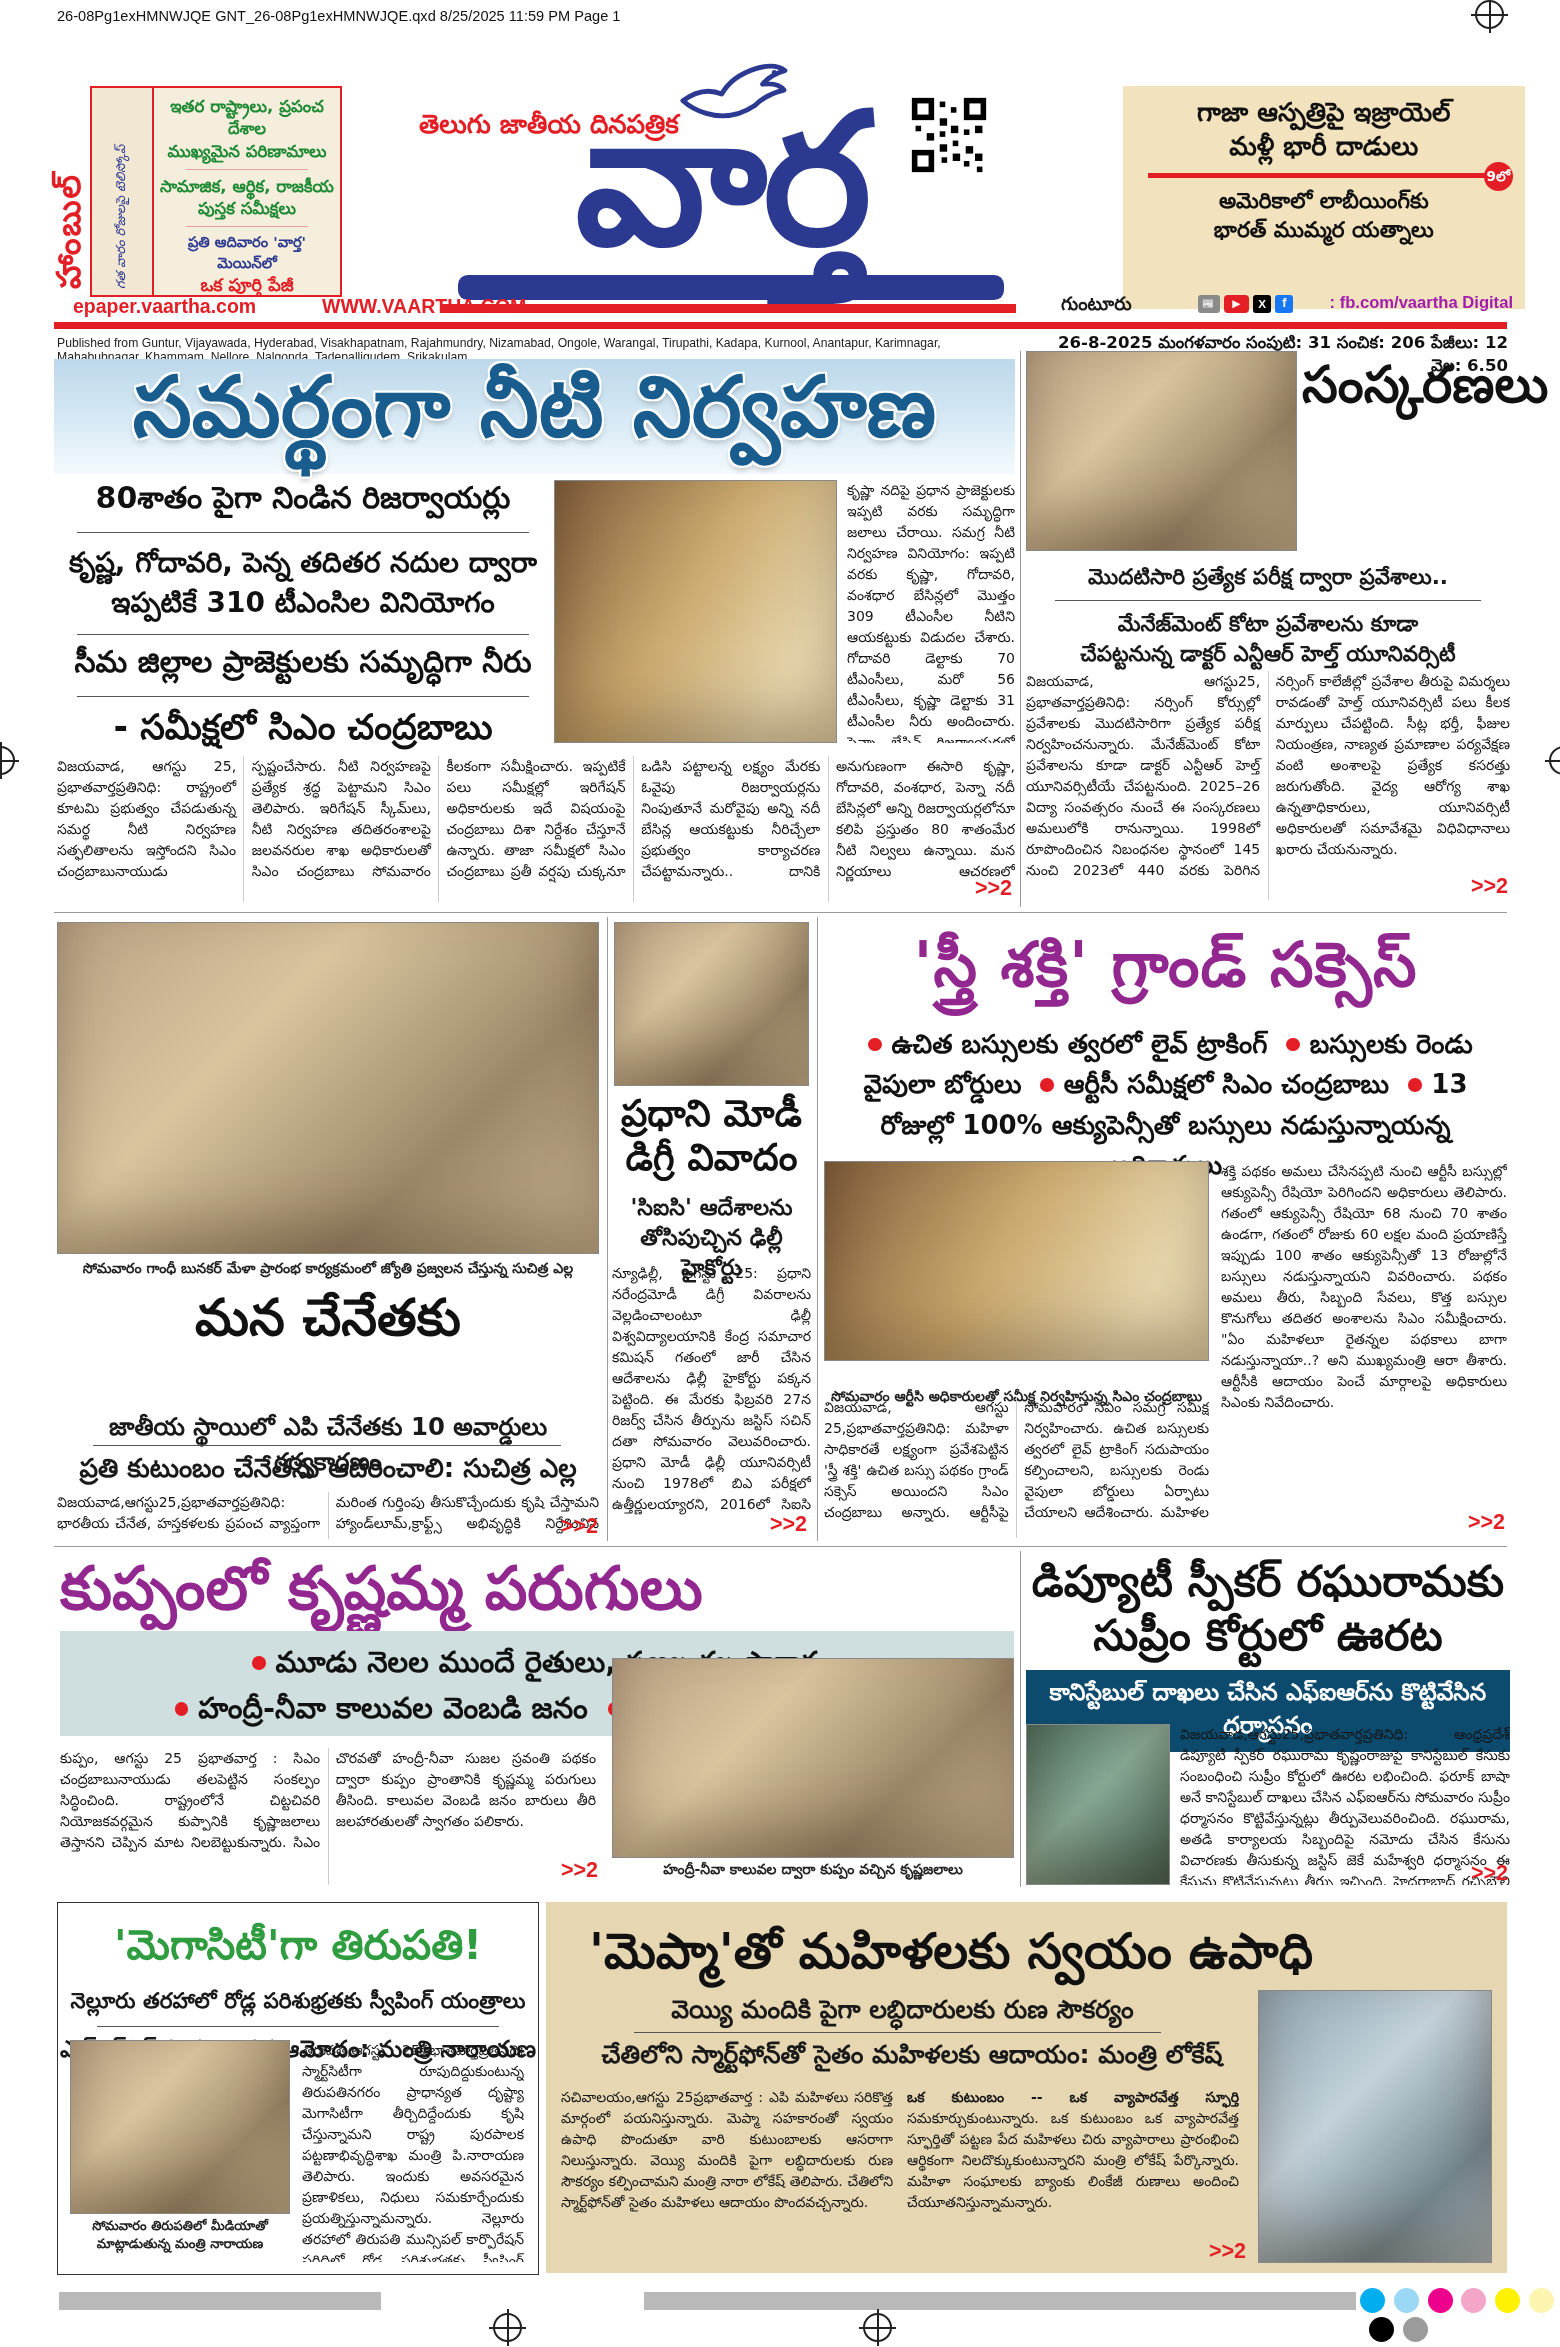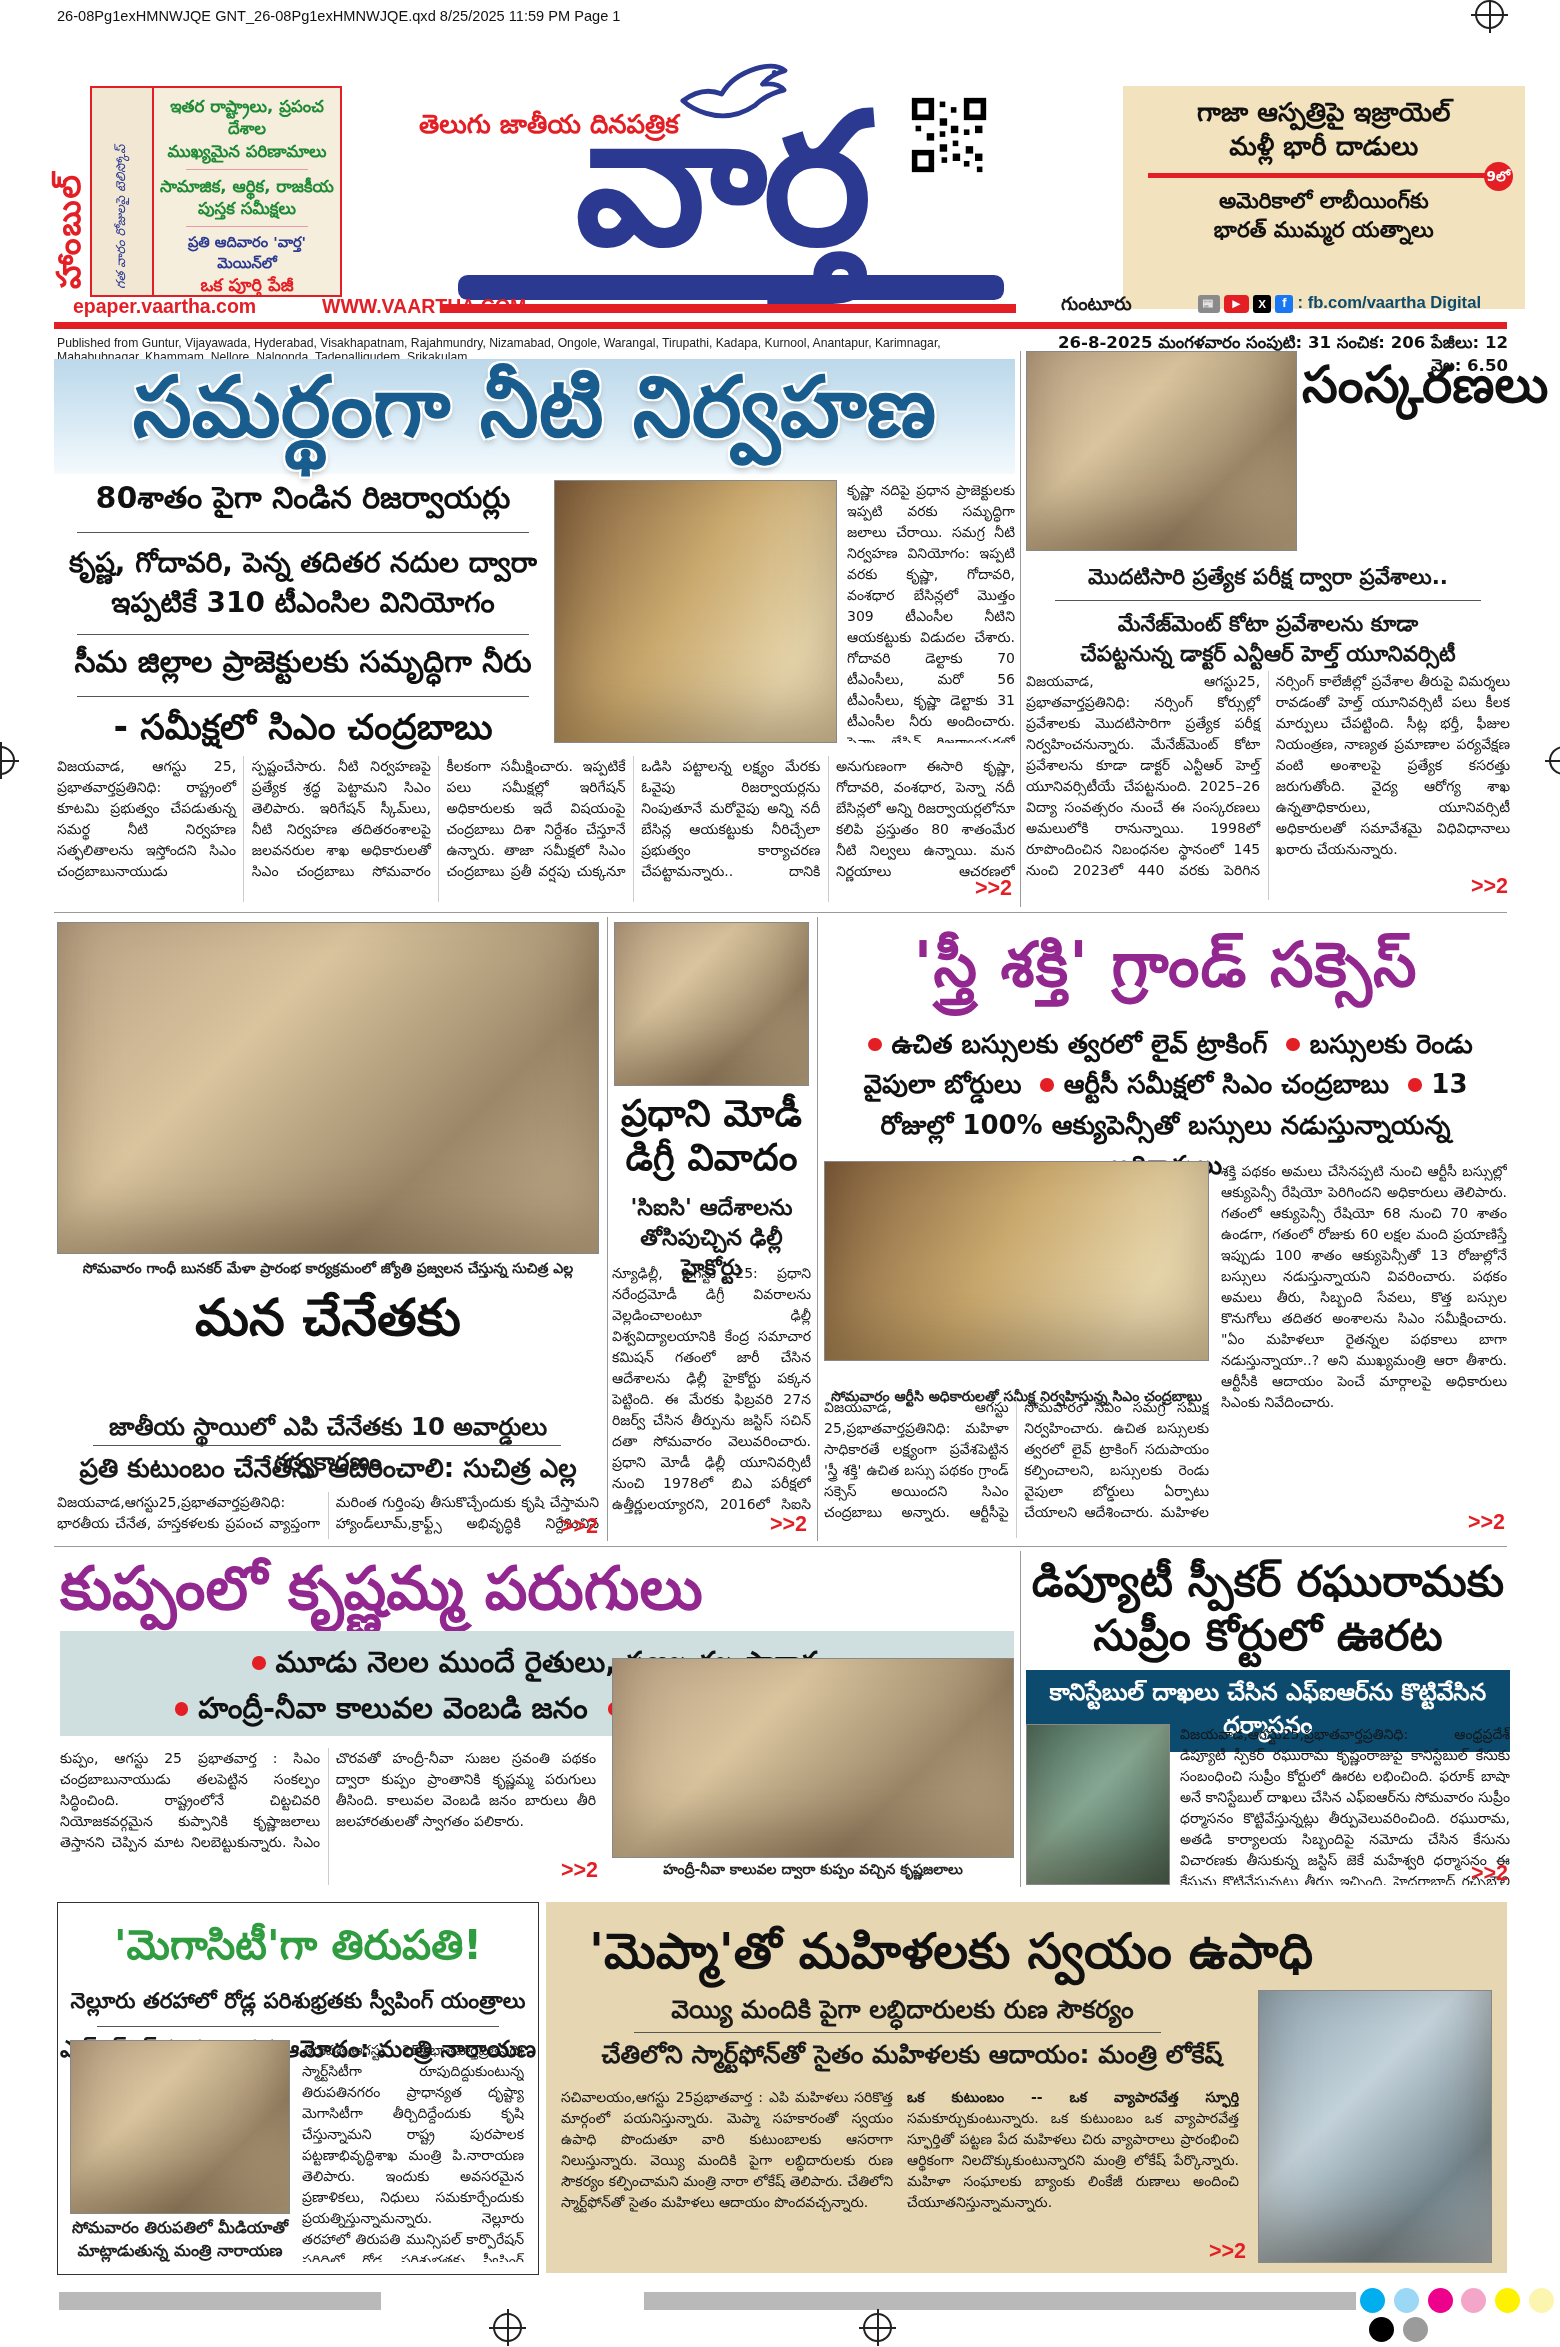--- a/index.html
+++ b/index.html
@@ -2,21 +2,21 @@
 <html><head>
 <meta charset="utf-8">
 <style>
   html,body{margin:0;padding:0;background:#ffffff;}
   .page{position:relative;width:1560px;height:2347px;background:#fff;overflow:hidden;
         font-family:"Liberation Sans","DejaVu Sans",sans-serif;color:#1a1a1a;}
   .abs{position:absolute;}
   .tel{font-family:"DejaVu Sans","Liberation Sans",sans-serif;}
   .center{text-align:center;}
   .bold{font-weight:bold;}
-  .red{color:#0c4a6e;}
+  .red{color:#a21caf;margin-left:32px;}
   
   .regmark{width:25px;height:25px;border:2px solid #222;border-radius:50%;position:absolute;}
   .regmark:before,.regmark:after{content:"";position:absolute;background:#222;}
   .regmark:before{left:50%;top:-5.9px;width:2px;height:37px;margin-left:-1px;}
   .regmark:after{top:50%;left:-5.9px;height:2px;width:37px;margin-top:-1px;}
   
   .promo-box{border:2px solid #e31e24;background:#f6eedd;display:flex;}
   .promo-left{width:60px;border-right:2px solid #e31e24;position:relative;background:#f1e7d2;}
   .vert-red{position:absolute;left:3.9px;bottom:5.9px;transform:rotate(-90deg);transform-origin:left bottom;
             color:#e31e24;font-size:33px;font-weight:bold;white-space:nowrap;letter-spacing:2px;}
@@ -292,21 +292,21 @@
   <div class="abs bodytext tel" style="left:1180px;top:1724px;width:330px;height:161px;overflow:hidden;">విజయవాడ,ఆగస్టు25,ప్రభాతవార్తప్రతినిధి: ఆంధ్రప్రదేశ్ డిప్యూటీ స్పీకర్ రఘురామ కృష్ణంరాజుపై కానిస్టేబుల్ కేసుకు సంబంధించి సుప్రీం కోర్టులో ఊరట లభించింది. ఫరూక్ బాషా అనే కానిస్టేబుల్ దాఖలు చేసిన ఎఫ్ఐఆర్‌ను సోమవారం సుప్రీం ధర్మాసనం కొట్టివేస్తున్నట్లు తీర్పువెలువరించింది. రఘురామ, అతడి కార్యాలయ సిబ్బందిపై నమోదు చేసిన కేసును విచారణకు తీసుకున్న జస్టిస్ జెకే మహేశ్వరి ధర్మాసనం ఈ కేసును కొట్టివేస్తున్నట్లు తీర్పు ఇచ్చింది. హైదరాబాద్ గచ్చిబౌలి బౌల్డర్</div>
   <div class="abs cont" style="left:1471px;top:1861px;">&gt;&gt;2</div>
 
   <div class="abs tirupati-box" style="left:57px;top:1902px;width:480px;height:371px;">
     <div class="tirupati-head tel" style="margin-top:17.6px;">'మెగాసిటీ'గా తిరుపతి!</div>
     <div class="tirupati-sub tel" style="margin-top:9.8px;">నెల్లూరు తరహాలో రోడ్ల పరిశుభ్రతకు స్వీపింగ్ యంత్రాలు</div>
     <hr style="border:none;border-top:1.5px solid #555;margin:7.8px 39px;">
     <div class="tirupati-sub tel" style="font-size:23.4px;">ఎల్ఆర్ఎస్‌కు మంత్రివర్గ ఆమోదం: మంత్రి నారాయణ</div>
   </div>
   <div class="abs photo" style="left:70px;top:2040px;width:220px;height:174px;"></div>
-  <div class="abs caption tel" style="left:70px;top:2218px;width:220px;font-size:16px;">
+  <div class="abs caption tel" style="left:70px;top:2218px;width:220px;font-size:13px;">
     <div>సోమవారం తిరుపతిలో మీడియాతో</div>
     <div>మాట్లాడుతున్న మంత్రి నారాయణ</div>
   </div>
   <div class="abs bodytext tel" style="left:302px;top:2040px;width:222px;height:222px;overflow:hidden;">తిరుపతి,ఆగస్టు 25ప్రభాతవార్తప్రతినిధి: స్మార్ట్‌సిటీగా రూపుదిద్దుకుంటున్న తిరుపతినగరం ప్రాధాన్యత దృష్ట్యా మెగాసిటీగా తీర్చిదిద్దేందుకు కృషి చేస్తున్నామని రాష్ట్ర పురపాలక పట్టణాభివృద్ధిశాఖ మంత్రి పి.నారాయణ తెలిపారు. ఇందుకు అవసరమైన ప్రణాళికలు, నిధులు సమకూర్చేందుకు ప్రయత్నిస్తున్నామన్నారు. నెల్లూరు తరహాలో తిరుపతి మున్సిపల్ కార్పొరేషన్ పరిధిలో రోడ్ల పరిశుభ్రతకు స్వీపింగ్ యంత్రాలు వినియోగిస్తామని చెప్పారు. ఎల్ఆర్ఎస్‌కు మంత్రివర్గం ఆమోదం తెలిపిందన్నారు.</div>
 
   <div class="abs mepma-box" style="left:546px;top:1902px;width:961px;height:371px;"></div>
   <div class="abs mepma-head tel" style="left:561px;top:1923px;width:780px;">'మెప్మా'తో మహిళలకు స్వయం ఉపాధి</div>
   <div class="abs mepma-sub tel" style="left:561px;top:1995px;width:683px;">వెయ్యి మందికి పైగా లబ్ధిదారులకు రుణ సౌకర్యం</div>
   <div class="hrule" style="left:634px;top:2032px;width:527px;background:#555;"></div>
   <div class="abs mepma-sub tel" style="left:561px;top:2040px;width:702px;">చేతిలోని స్మార్ట్‌ఫోన్‌తో సైతం మహిళలకు ఆదాయం: మంత్రి లోకేష్</div>

